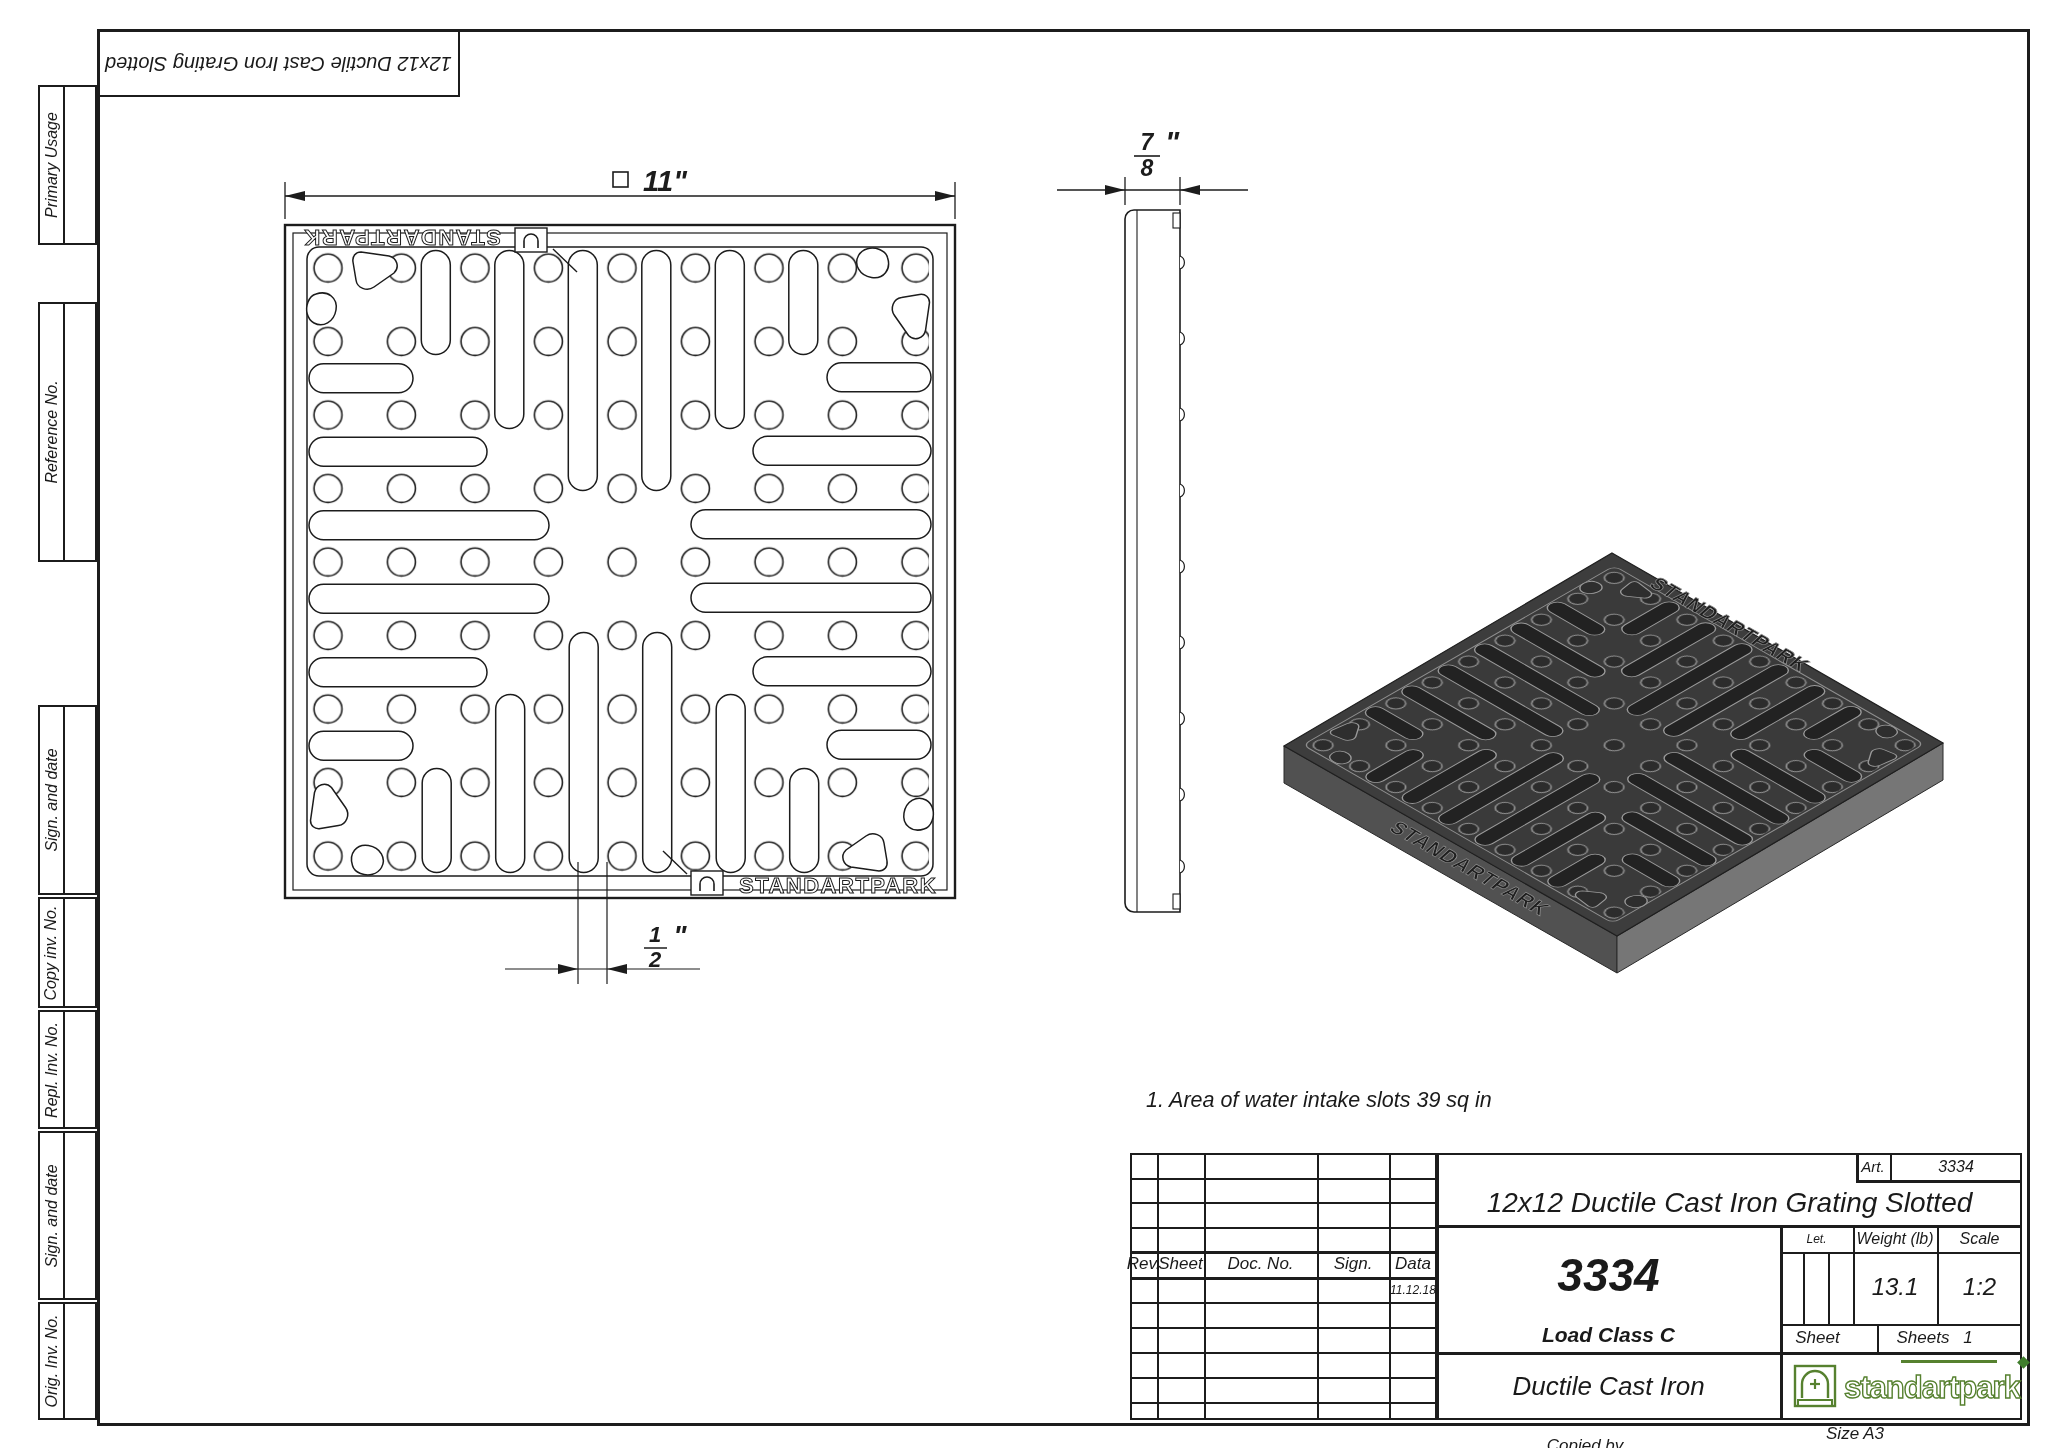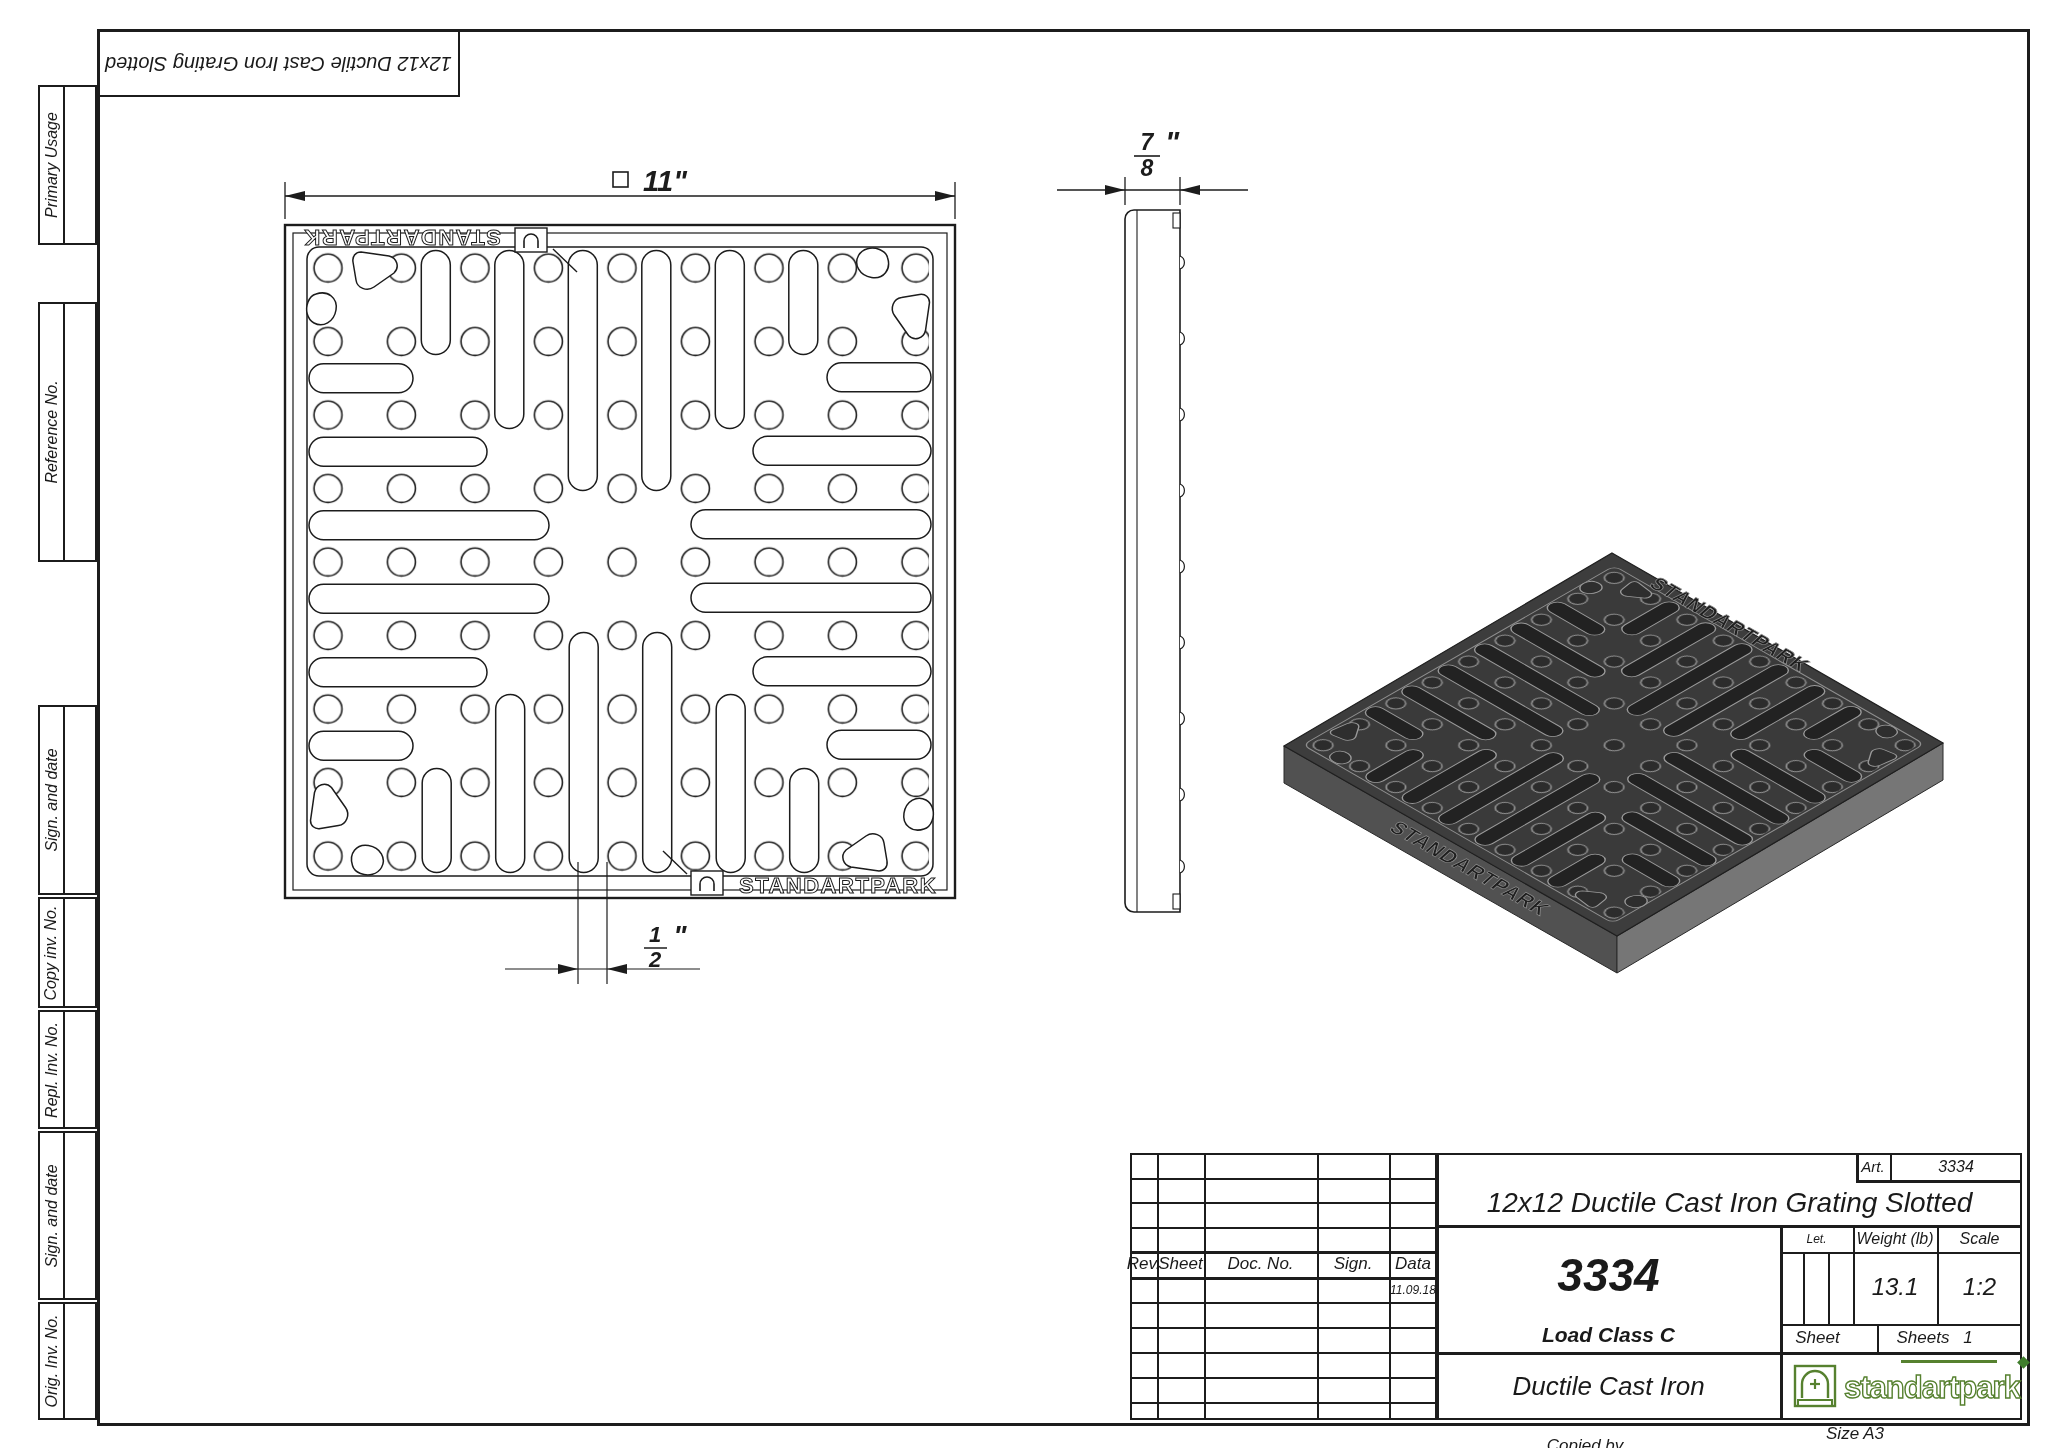--- a/index.html
+++ b/index.html
@@ -207,20 +207,21 @@
         <use href="#corners" fill="#2e2e2e" stroke="#9a9a9a" stroke-width="2" transform="rotate(90 335 336.5)"></use>
         <use href="#corners" fill="#2e2e2e" stroke="#9a9a9a" stroke-width="2" transform="rotate(180 335 336.5)"></use>
         <use href="#corners" fill="#2e2e2e" stroke="#9a9a9a" stroke-width="2" transform="rotate(270 335 336.5)"></use>
       </g>
       <text transform="translate(1648,586) rotate(29.5) skewX(-18)" font-size="20" font-weight="bold" letter-spacing="1" fill="#1f1f1f" stroke="#8f8f8f" stroke-width="0.7">STANDARTPARK</text>
       <text transform="translate(1388,830) rotate(29.5) skewX(-18)" font-size="20" font-weight="bold" letter-spacing="1" fill="#1f1f1f" stroke="#8f8f8f" stroke-width="0.7">STANDARTPARK</text>
     </g>
   </svg>
 
   <div class="notes">
+    <div>1. Area of water intake slots 39 sq in</div>
   </div>
 
   <div class="boxline" style="left:1130px; top:1153px; width:307px; height:267px;"></div>
   <div class="vline" style="left:1157px; top:1153px; height:267px;"></div>
   <div class="vline" style="left:1204px; top:1153px; height:267px;"></div>
   <div class="vline" style="left:1317px; top:1153px; height:267px;"></div>
   <div class="vline" style="left:1389px; top:1153px; height:267px;"></div>
   <div class="hline" style="left:1130px; top:1178px; width:307px;"></div>
   <div class="hline" style="left:1130px; top:1202px; width:307px;"></div>
   <div class="hline" style="left:1130px; top:1227px; width:307px;"></div>
@@ -229,21 +230,21 @@
   <div class="hline" style="left:1130px; top:1302px; width:307px;"></div>
   <div class="hline" style="left:1130px; top:1327px; width:307px;"></div>
   <div class="hline" style="left:1130px; top:1352px; width:307px;"></div>
   <div class="hline" style="left:1130px; top:1377px; width:307px;"></div>
   <div class="hline" style="left:1130px; top:1402px; width:307px;"></div>
   <div class="tbtext" style="left:1130px; top:1251px; width:27px; height:26px; font-size:17px;">Rev.</div>
   <div class="tbtext" style="left:1157px; top:1251px; width:47px; height:26px; font-size:17px;">Sheet</div>
   <div class="tbtext" style="left:1204px; top:1251px; width:113px; height:26px; font-size:17px;">Doc. No.</div>
   <div class="tbtext" style="left:1317px; top:1251px; width:72px; height:26px; font-size:17px;">Sign.</div>
   <div class="tbtext" style="left:1389px; top:1251px; width:48px; height:26px; font-size:17px;">Data</div>
-  <div class="tbtext" style="left:1389px; top:1277px; width:48px; height:25px; font-size:12px;">11.09.18</div>
+  <div class="tbtext" style="left:1389px; top:1277px; width:48px; height:25px; font-size:12px;">11.12.18</div>
 
   <div class="boxline" style="left:1437px; top:1153px; width:585px; height:267px;"></div>
   <div class="hline thick" style="left:1437px; top:1225px; width:585px;"></div>
   <div class="hline thick" style="left:1437px; top:1352px; width:585px;"></div>
   <div class="vline thick" style="left:1780px; top:1225px; height:195px;"></div>
   <div class="hline" style="left:1780px; top:1252px; width:242px;"></div>
   <div class="hline" style="left:1780px; top:1324px; width:242px;"></div>
   <div class="vline" style="left:1853px; top:1225px; height:99px;"></div>
   <div class="vline" style="left:1937px; top:1225px; height:99px;"></div>
   <div class="vline" style="left:1803px; top:1252px; height:72px;"></div>

